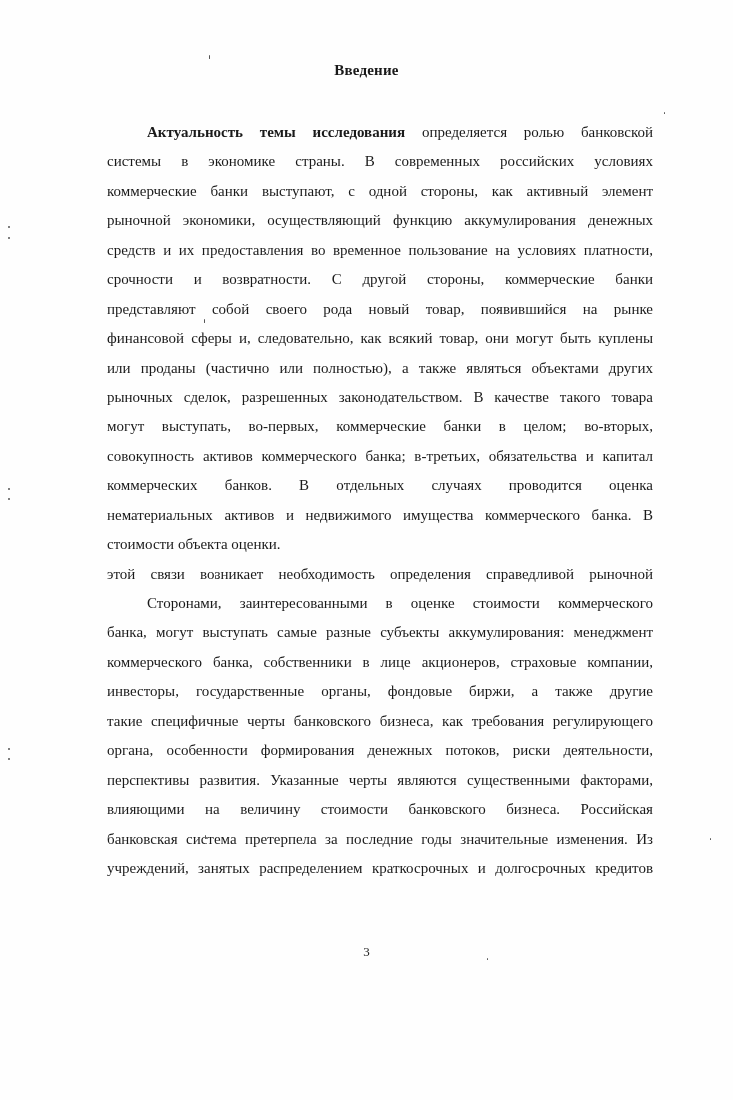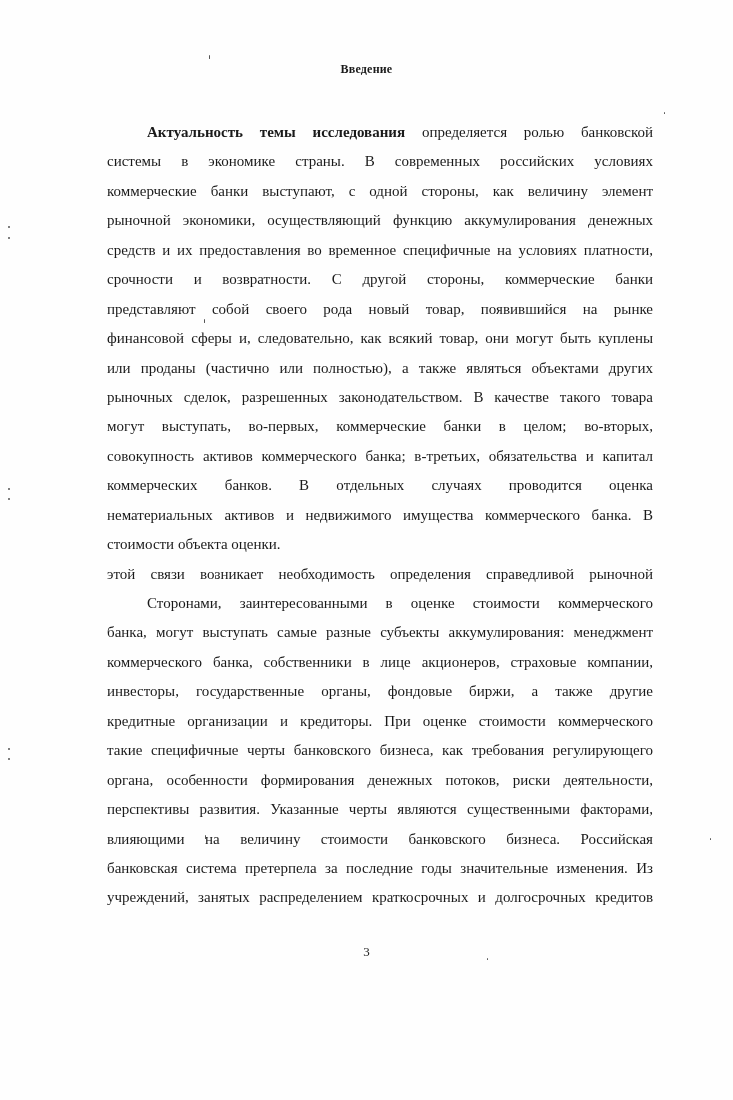--- a/index.html
+++ b/index.html
@@ -21,21 +21,21 @@
       width: 733px; height: 1100px;
       background: #fefefe;
     }
     .title {
       position: absolute;
       top: 62px;
       left: 0;
       width: 733px;
       text-align: center;
       font-weight: bold;
-      font-size: 12px;
+      font-size: 15px;
       letter-spacing: 0.2px;
     }
     .body-text {
       position: absolute;
       left: 107px;
       top: 118px;
       width: 546px;
       font-size: 15px;
       line-height: 29.45px;
       text-align: justify;
@@ -69,42 +69,41 @@
 
 <div class="page">
 
   <div class="title">Введение</div>
 
   <div class="body-text">
 
     <div>
       <span class="line first"><span class="bold">Актуальность темы исследования</span><span> определяется ролью банковской</span></span>
       <span class="line">системы в экономике страны. В современных российских условиях</span>
-      <span class="line">коммерческие банки выступают, с одной стороны, как величину элемент</span>
+      <span class="line">коммерческие банки выступают, с одной стороны, как активный элемент</span>
       <span class="line">рыночной экономики, осуществляющий функцию аккумулирования денежных</span>
-      <span class="line">средств и их предоставления во временное специфичные на условиях платности,</span>
+      <span class="line">средств и их предоставления во временное пользование на условиях платности,</span>
       <span class="line">срочности и возвратности. С другой стороны, коммерческие банки</span>
       <span class="line">представляют собой своего рода новый товар, появившийся на рынке</span>
       <span class="line">финансовой сферы и, следовательно, как всякий товар, они могут быть куплены</span>
       <span class="line">или проданы (частично или полностью), а также являться объектами других</span>
       <span class="line">рыночных сделок, разрешенных законодательством. В качестве такого товара</span>
       <span class="line">могут выступать, во-первых, коммерческие банки в целом; во-вторых,</span>
       <span class="line">совокупность активов коммерческого банка; в-третьих, обязательства и капитал</span>
       <span class="line">коммерческих банков. В отдельных случаях проводится оценка</span>
       <span class="line">нематериальных активов и недвижимого имущества коммерческого банка. В</span>
       <span class="line last">стоимости объекта оценки.</span>
       <span class="line">этой связи возникает необходимость определения справедливой рыночной</span>
     </div>
 
     <div>
       <span class="line first">Сторонами, заинтересованными в оценке стоимости коммерческого</span>
       <span class="line">банка, могут выступать самые разные субъекты аккумулирования: менеджмент</span>
       <span class="line">коммерческого банка, собственники в лице акционеров, страховые компании,</span>
       <span class="line">инвесторы, государственные органы, фондовые биржи, а также другие</span>
-      <span class="line">кредитные организации и кредиторы. При оценке стоимости коммерческого</span>
       <span class="line">такие специфичные черты банковского бизнеса, как требования регулирующего</span>
       <span class="line">органа, особенности формирования денежных потоков, риски деятельности,</span>
       <span class="line">перспективы развития. Указанные черты являются существенными факторами,</span>
       <span class="line">влияющими на величину стоимости банковского бизнеса. Российская</span>
       <span class="line">банковская система претерпела за последние годы значительные изменения. Из</span>
       <span class="line">учреждений, занятых распределением краткосрочных и долгосрочных кредитов</span>
     </div>
   </div>
 
   <div class="page-number">3</div>

